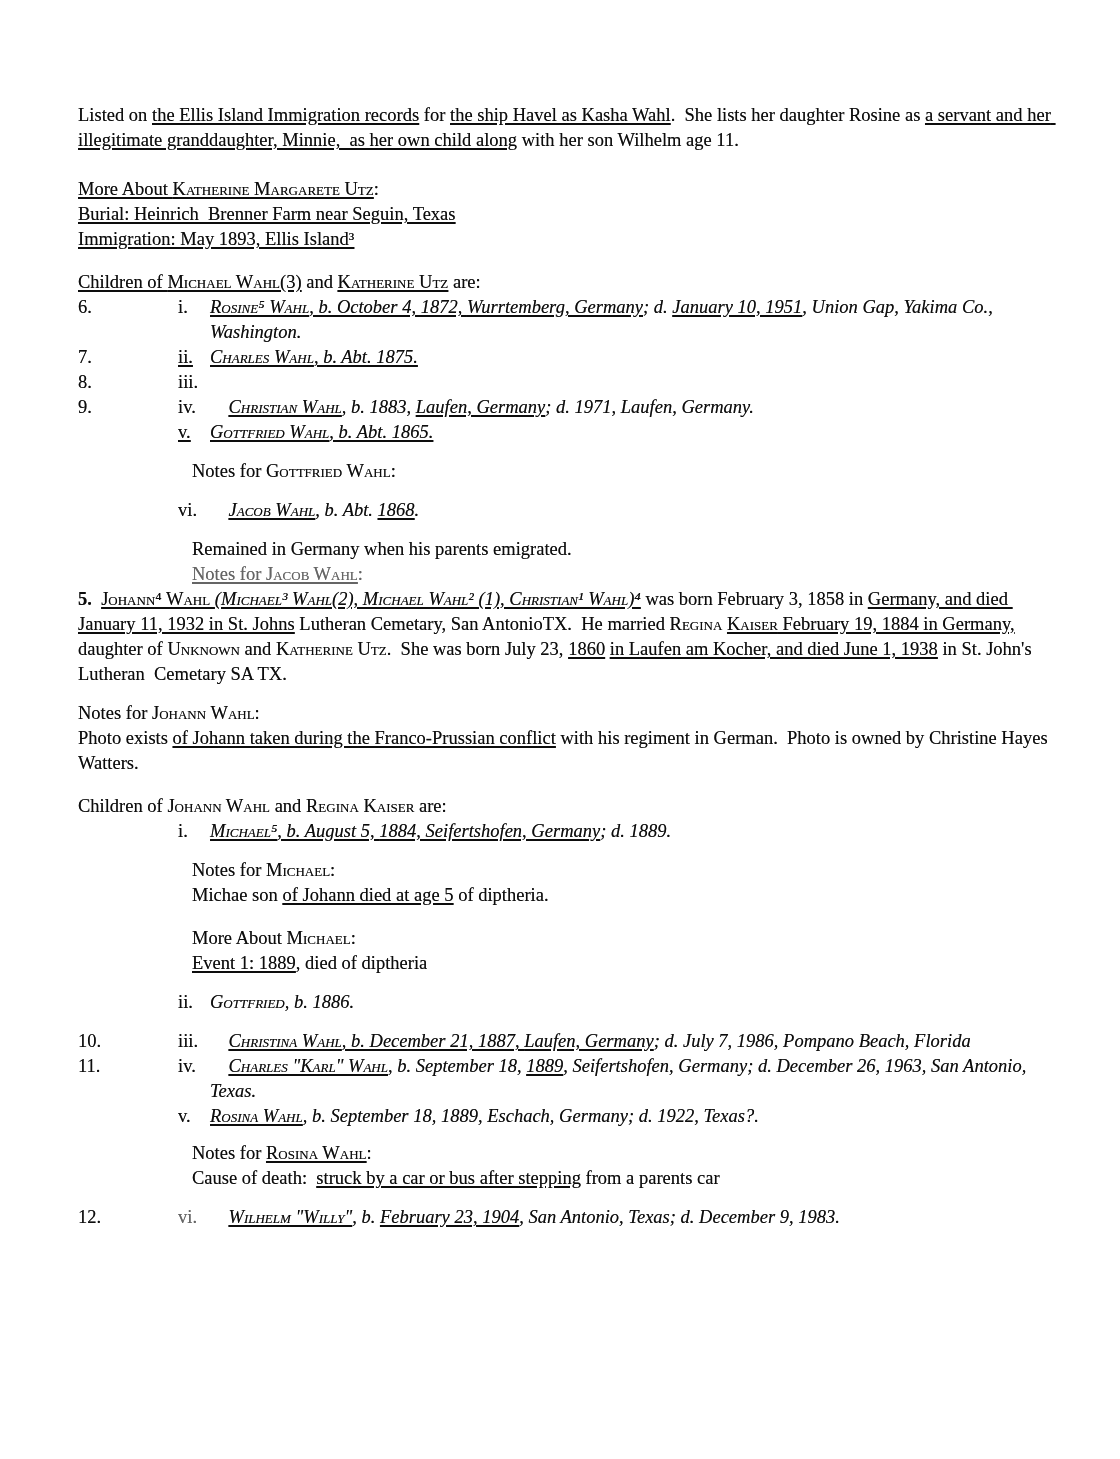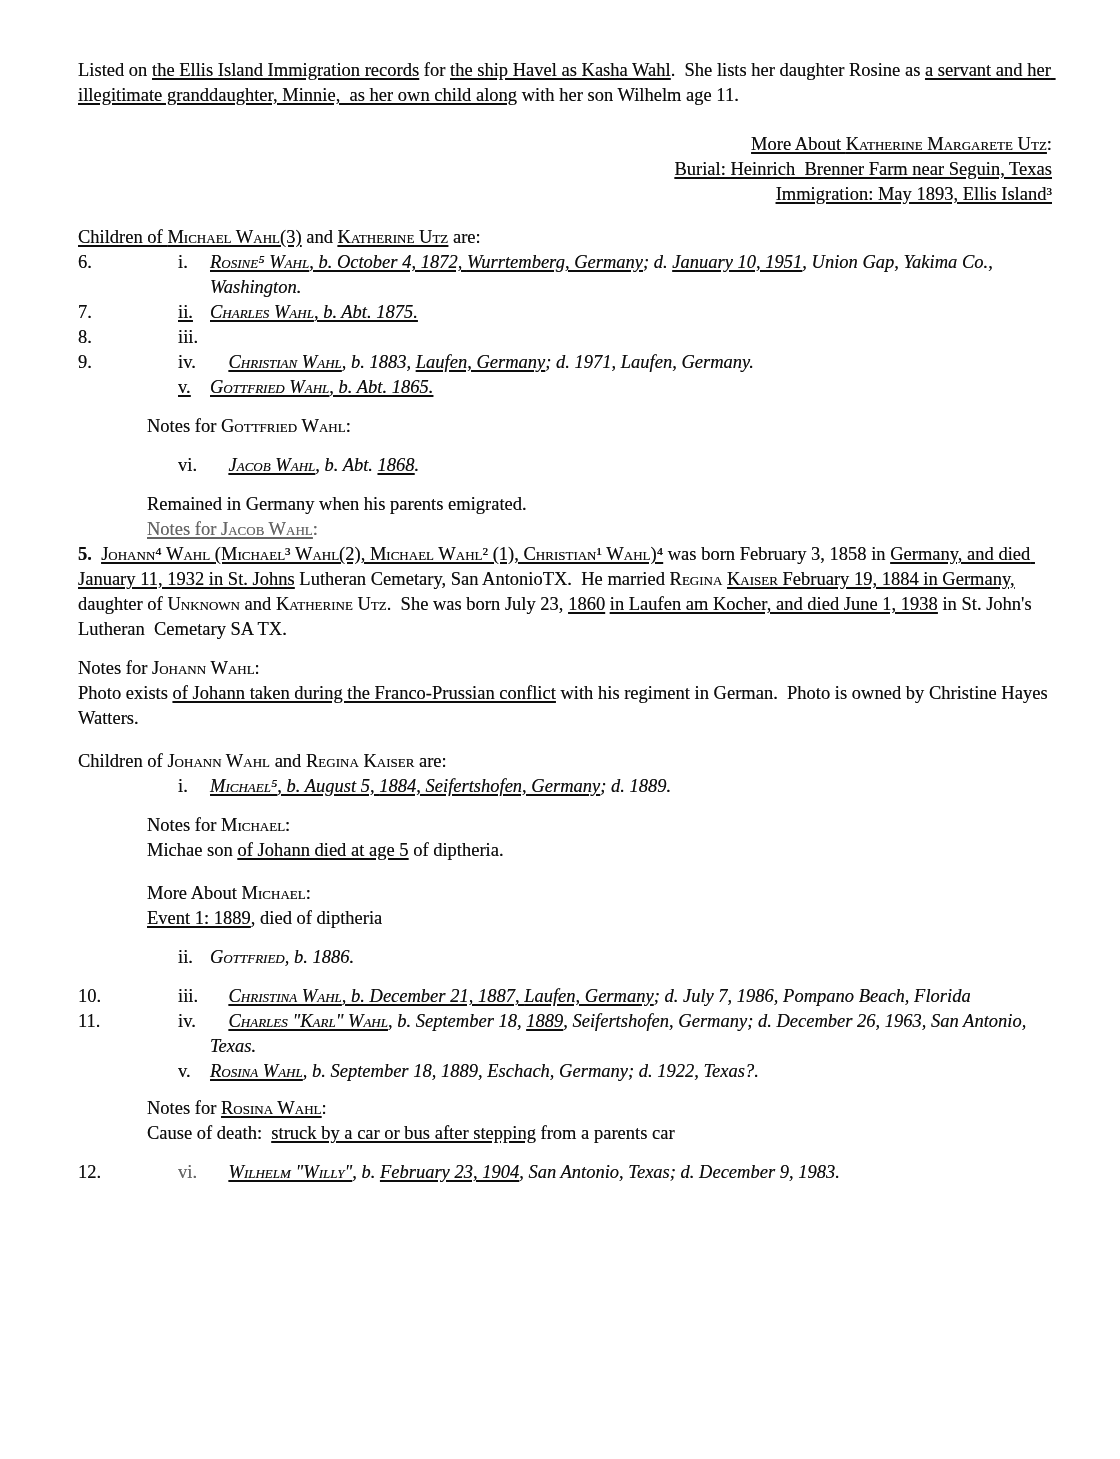--- a/index.html
+++ b/index.html
@@ -1,36 +1,36 @@
 <!DOCTYPE html>
 <html><head>
 <meta charset="utf-8">
 <style>
   html,body{margin:0;padding:0;background:#ffffff;}
   .sheet{
     width:1120px;height:1459px;background:#ffffff;box-sizing:border-box;
-    padding:58px 68px 0 78px;overflow:hidden;
+    padding:103px 68px 0 78px;overflow:hidden;
     font-family:"Liberation Serif","DejaVu Serif",serif;
     font-size:18.5px;line-height:25px;color:#0d0d0d;
     text-shadow:0 0 0.6px rgba(0,0,0,0.55);
   }
   .para,.line,.num,.roman,.ctext{white-space:pre-wrap;}
   p.para{margin:0;}
   .seg.u{text-decoration:underline;text-decoration-thickness:1.5px;text-underline-offset:2px;}
-  .seg.i{}
+  .seg.i{font-style:italic;}
   .seg.sc{font-variant:small-caps;}
   .seg.b{font-weight:700;}
   .seg.fade{color:#3f3f3f;opacity:.8;}
   .row{display:flex;align-items:flex-start;}
   .row .num{flex:0 0 100px;}
   .row .roman{flex:0 0 32px;}
   .row .ctext{flex:1 1 auto;font-style:italic;}
-  .notes{margin-left:69px;}
+  .notes{margin-left:114px;}
   .mt12{margin-top:12px;} .mt14{margin-top:14px;} .mt18{margin-top:18px;}
-  .mt24{margin-top:24px;text-align:right;} .mt36{margin-top:36px;}
+  .mt24{margin-top:24px;} .mt36{margin-top:36px;}
 </style>
 </head>
 <body>
 
 <div class="sheet">
 
   <p class="para"><span class="seg">Listed on </span><span class="seg u">the Ellis Island Immigration records</span><span class="seg"> for </span><span class="seg u">the ship Havel as Kasha Wahl</span><span class="seg">.  She lists her daughter Rosine as </span><span class="seg u">a servant and her illegitimate granddaughter, Minnie,  as her own child along</span><span class="seg"> with her son Wilhelm age 11.</span></p>
 
   <div class="block mt24">
     <div class="line"><span class="seg u">More About </span><span class="seg sc u">Katherine Margarete Utz</span><span class="seg">:</span></div>

